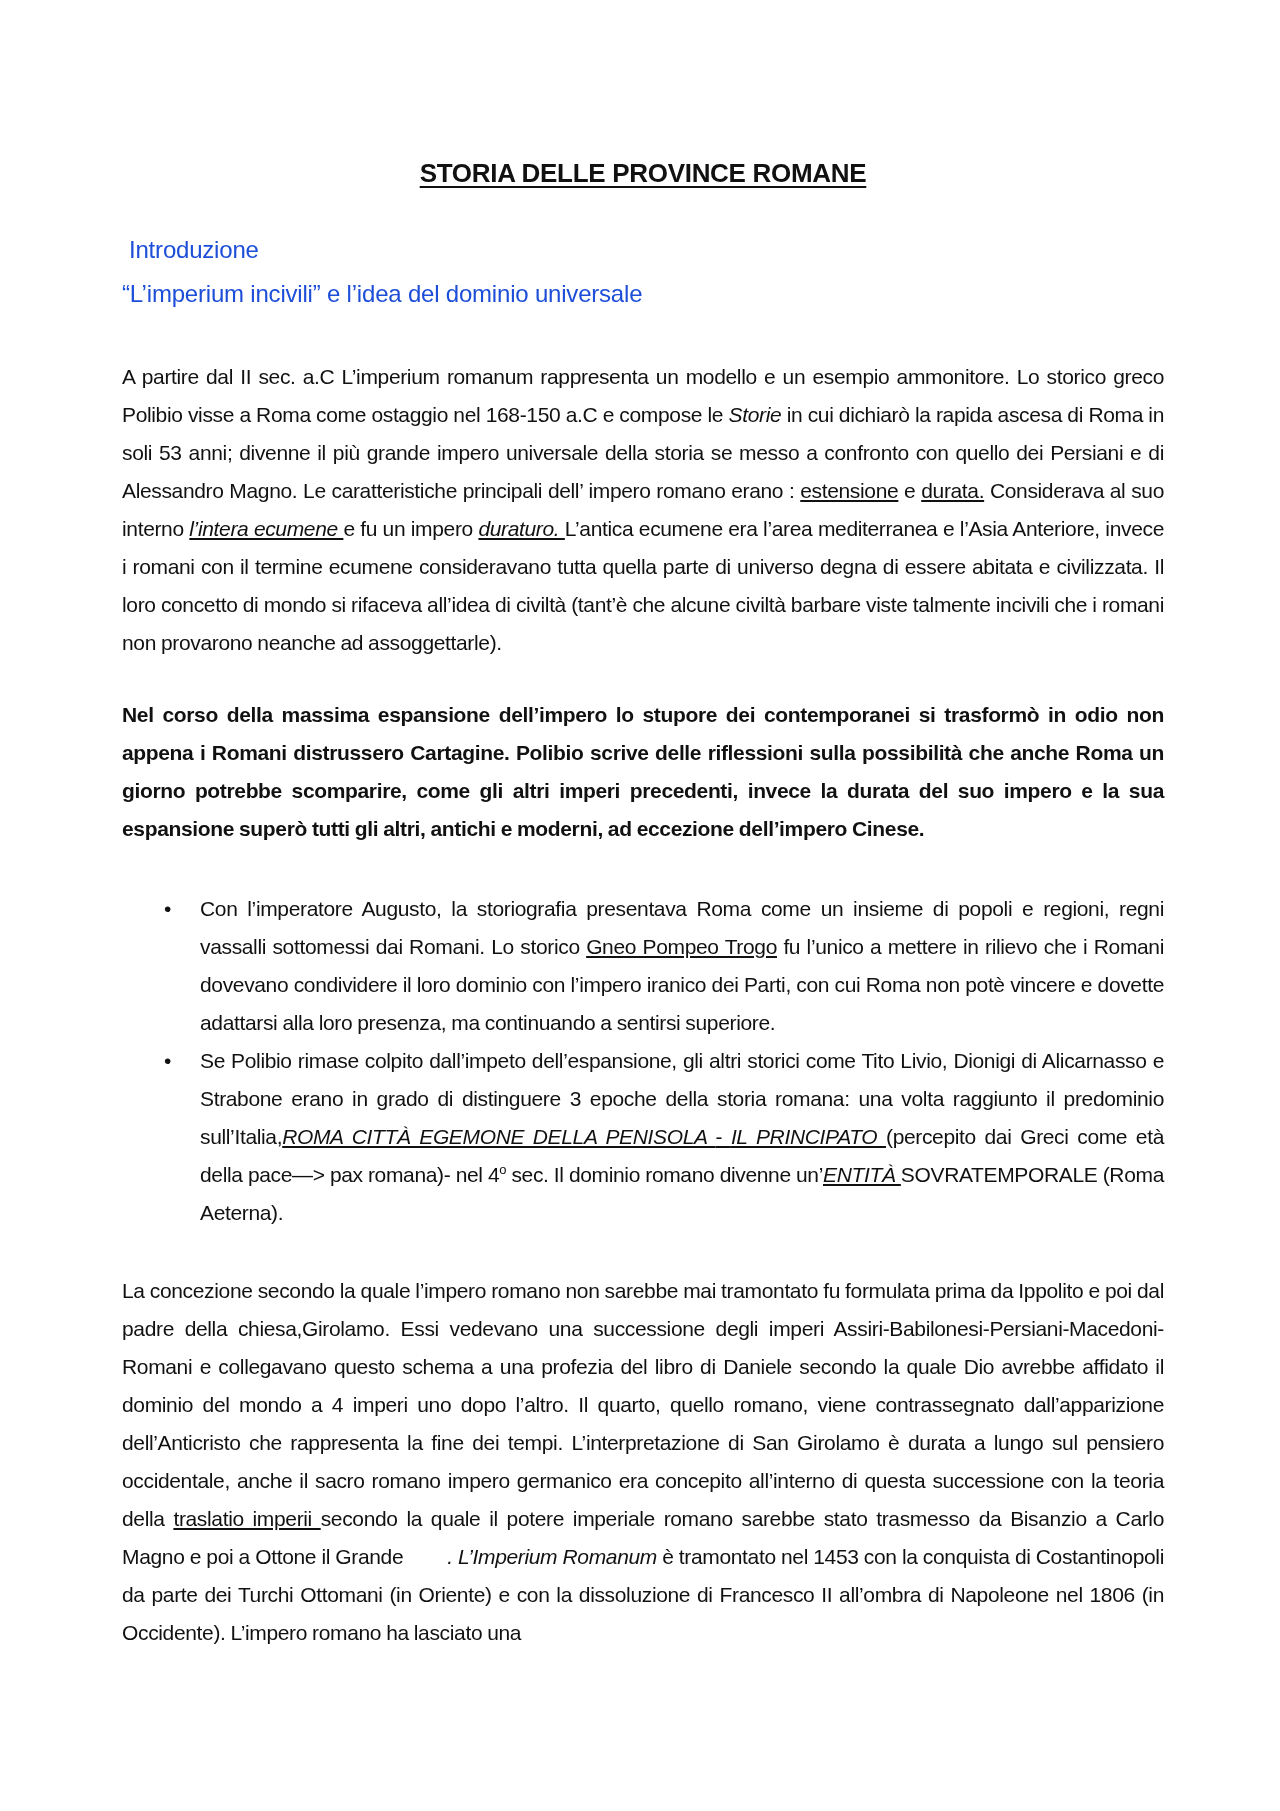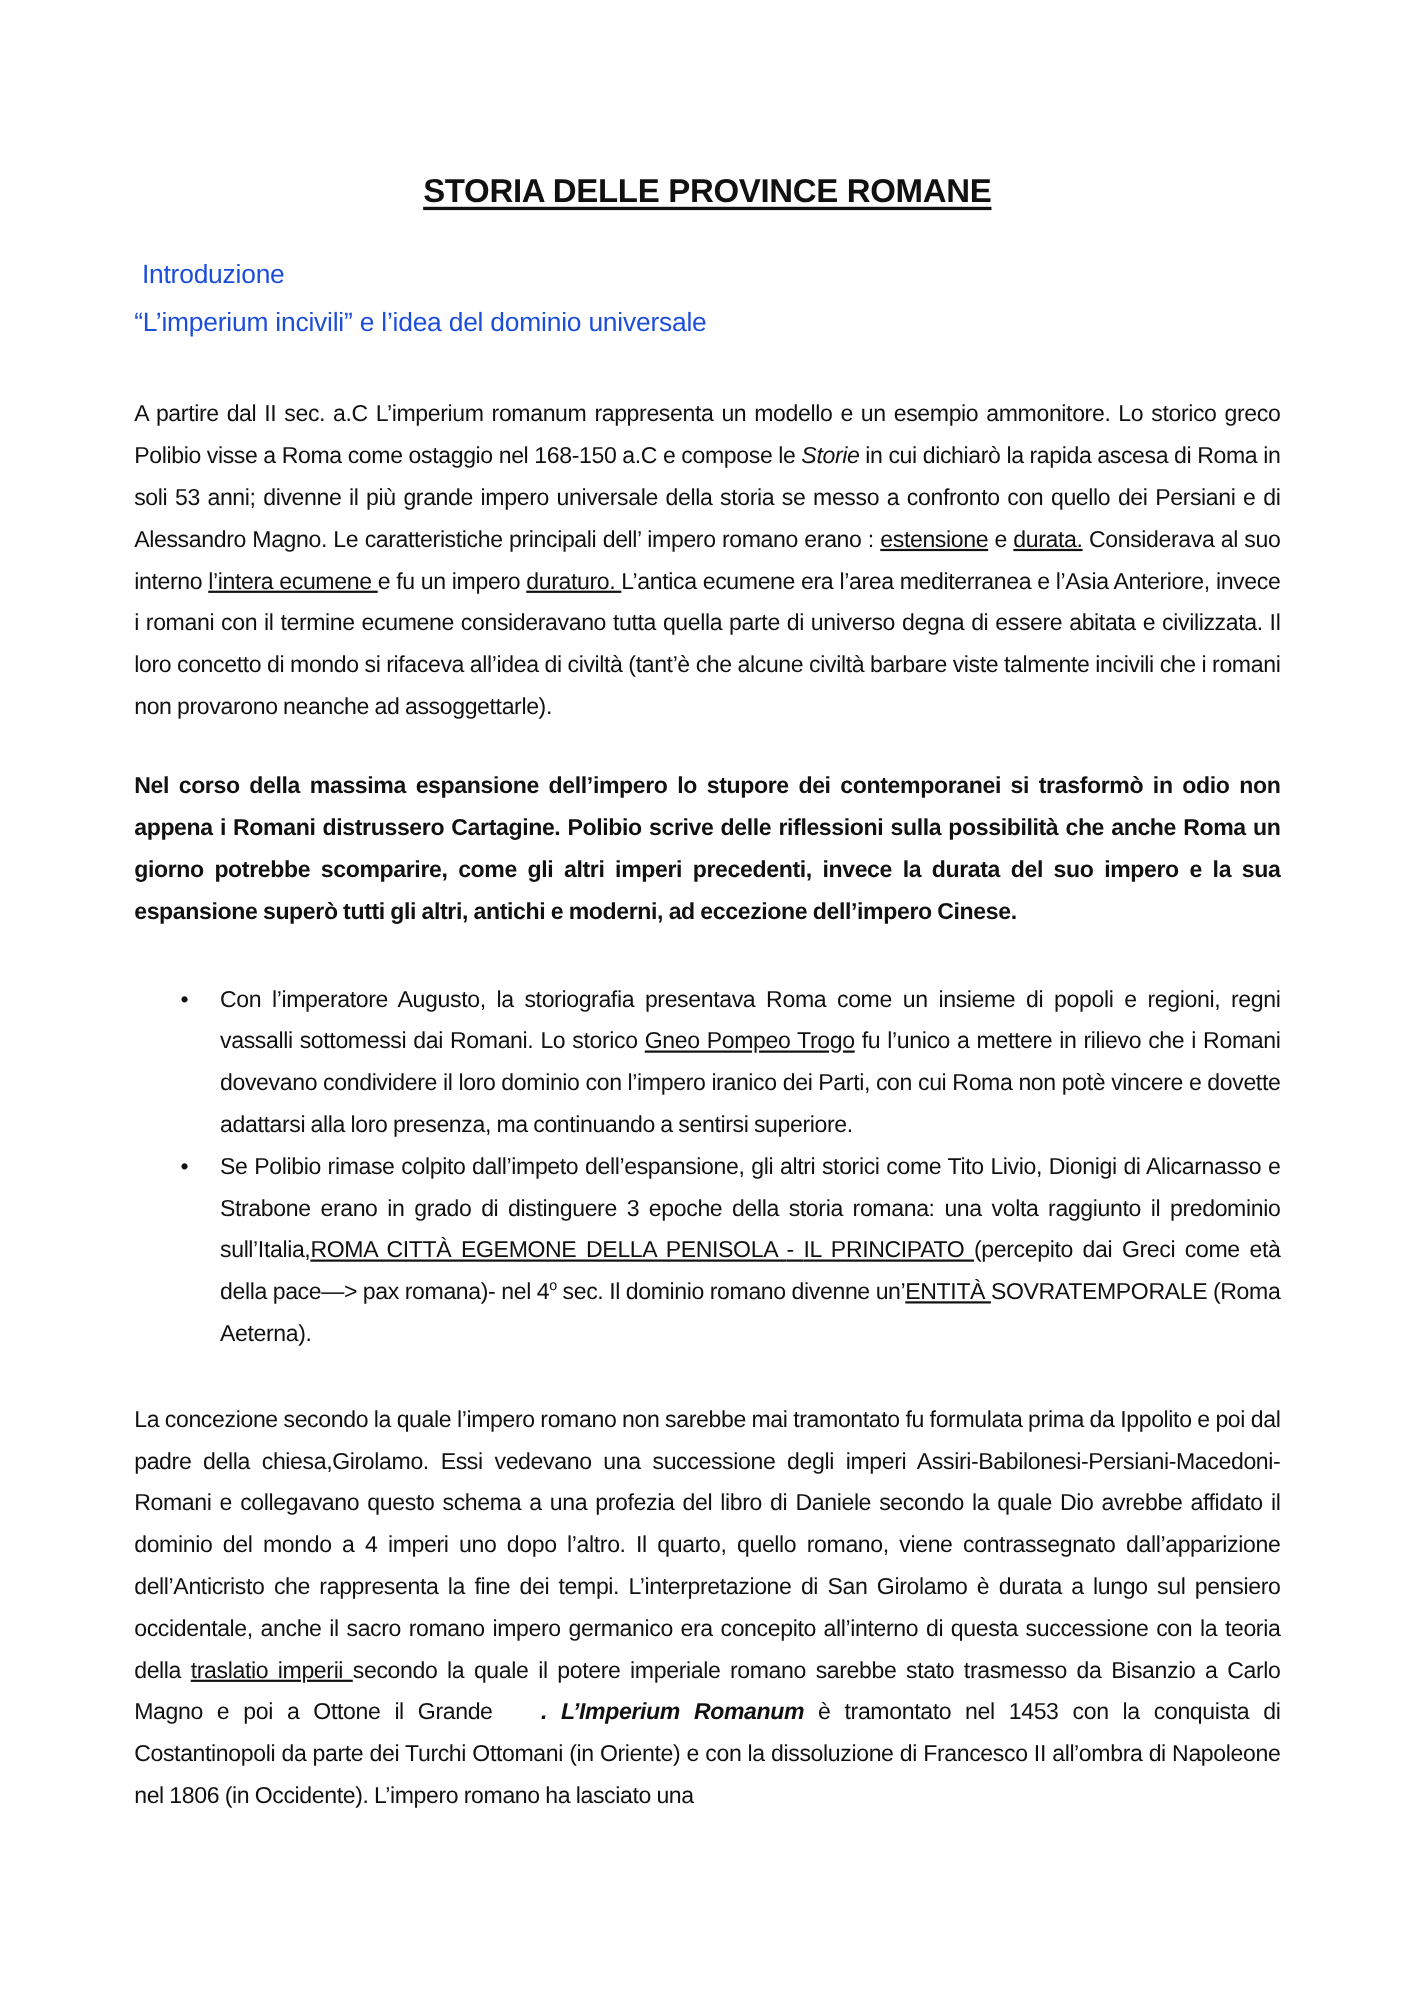--- a/index.html
+++ b/index.html
@@ -26,21 +26,21 @@
       top: 0;
       width: 1042px;
     }
     .doc-title {
       position: absolute;
       top: 158px;
       left: 0;
       width: 1042px;
       text-align: center;
       font-weight: bold;
-      font-size: 30px;
+      font-size: 26px;
       text-decoration: underline;
       text-underline-offset: 4px;
       letter-spacing: -0.3px;
     }
     .heading-red {
       position: absolute;
       left: 0;
       color: #1d4ed8;
       font-size: 24px;
       letter-spacing: -0.2px;
@@ -80,24 +80,24 @@
       word-spacing: -0.5px;
     }
     .bullet-dot {
       position: absolute;
       left: 42px;
       top: 0;
       font-size: 21px;
     }
     .p3 { top: 1272px; }
     .b-u { font-weight: normal; text-decoration: underline; }
-    .i-u { text-decoration: underline; margin-top: 16px; }
+    .i-u { font-style: italic; text-decoration: underline; margin-top: 16px; }
     .u { text-decoration: underline; }
     .i { font-style: italic; }
-    .b-i { font-weight: bold; font-style: italic; margin-left: 44px; }
+    .b-i { font-weight: normal; font-style: italic; margin-left: 44px; }
     sup { font-size: 13px; line-height: 0; }
   </style>
 </head>
 <body>
 
 <div class="page">
   <div class="content">
 
     <div class="doc-title">STORIA DELLE PROVINCE ROMANE</div>
 

